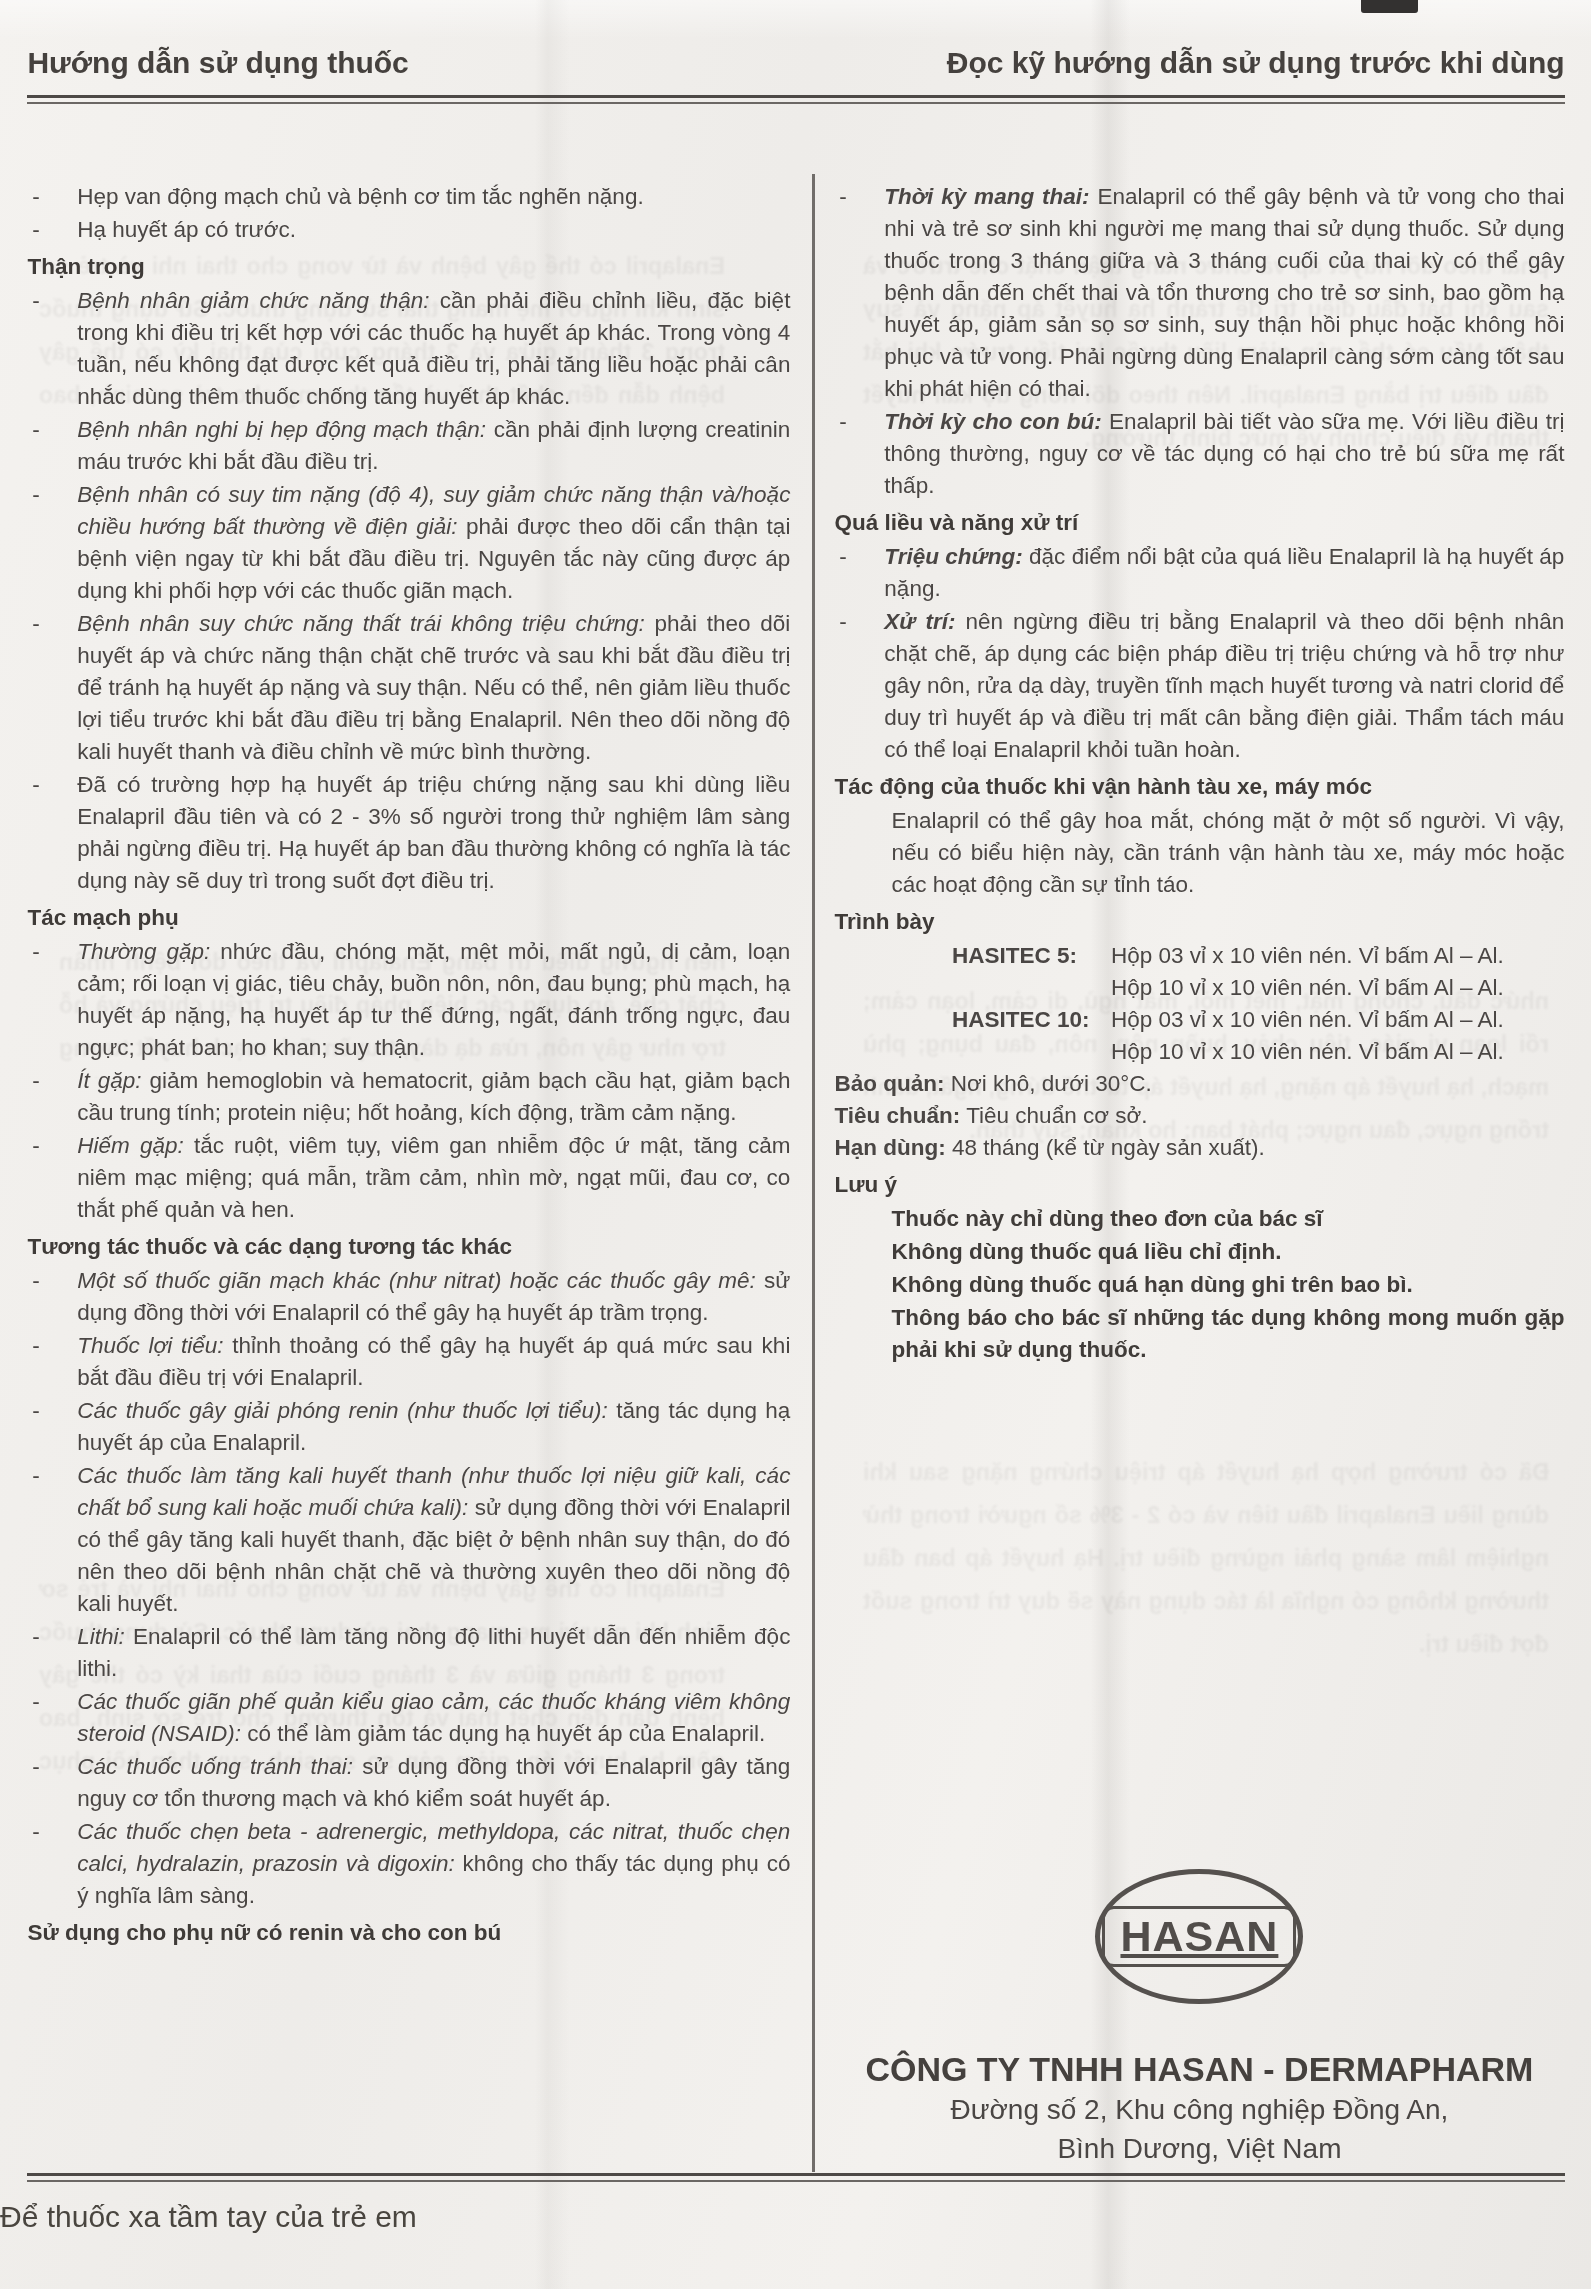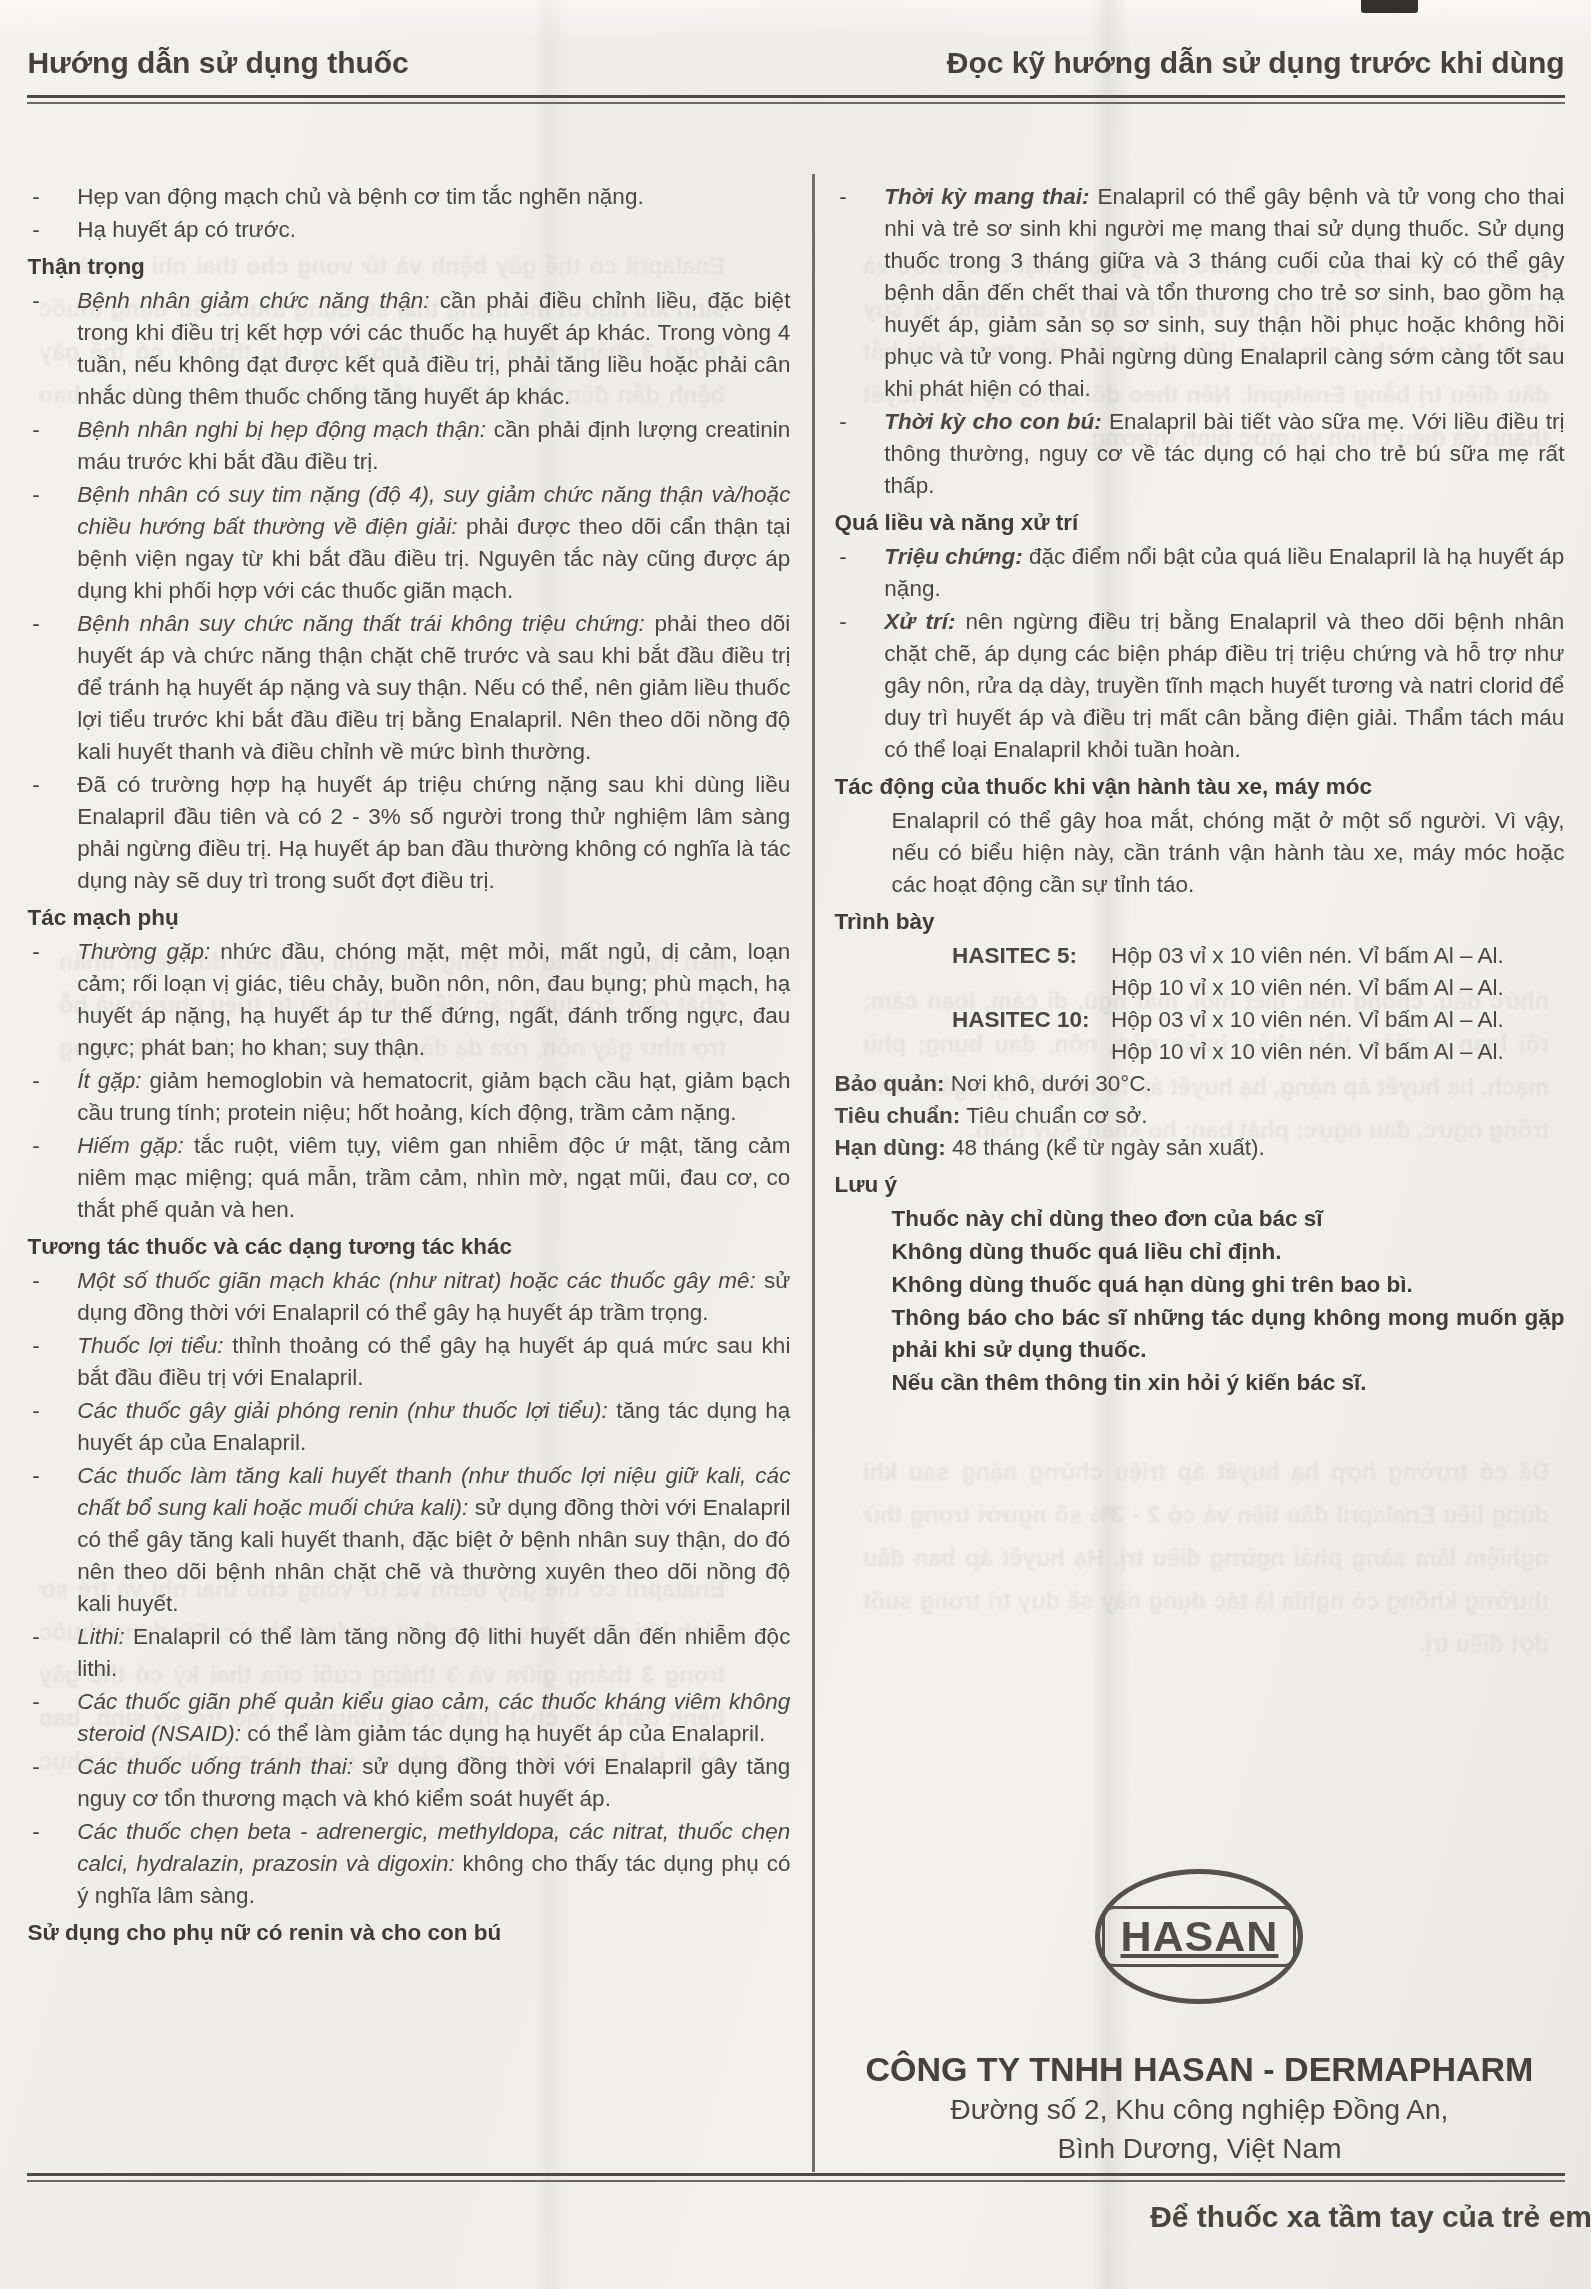--- a/index.html
+++ b/index.html
@@ -38,22 +38,22 @@
   .plabel{flex:none;width:159px;font-weight:bold;}
   .lab .llabel{font-weight:bold;}
   .note{font-weight:bold;padding-left:57px;text-align:justify;margin:1px 0;color:#403c39;}
   .company{position:absolute;left:0;right:0;bottom:3.9px;text-align:center;}
   .logo{width:198px;height:125px;border:5.9px solid #55514e;border-radius:50%;
         margin:0 auto;display:flex;align-items:center;justify-content:center;}
   .logo-inner{border:3.9px solid #55514e;border-radius:11.8px;padding:2px 15px;
         font-size:43px;font-weight:bold;letter-spacing:1px;color:#514d4a;line-height:51px;text-decoration:underline;}
   .company-name{font-size:34px;line-height:41px;font-weight:bold;color:#45413e;margin-top:45px;}
   .company-addr{font-size:28px;line-height:39px;color:#4a4644;}
-  .footer-text{position:absolute;top:2201px;left:0;right:0;text-align:right;
-        font-size:30px;font-weight:bold;color:#49453f;}
+  .footer-text{position:absolute;top:2201px;left:0;right:0;text-align:left;
+        font-size:30px;font-weight:normal;color:#49453f;}
   .ghost{position:absolute;transform:scaleX(-1);opacity:0.065;filter:blur(1.1px);
         font-weight:bold;text-align:justify;overflow:hidden;pointer-events:none;line-height:43px;font-size:23.5px;}
 </style>
 </head>
 <body>
 
 <div class="page">
 
   <div class="corner-mark"></div>
 
@@ -189,21 +189,20 @@
             <span>Hộp 10 vỉ x 10 viên nén. Vỉ bấm Al – Al.</span>
           </div>
           <div class="lab"><span class="llabel">Bảo quản:</span><span> Nơi khô, dưới 30°C.</span></div>
           <div class="lab"><span class="llabel">Tiêu chuẩn:</span><span> Tiêu chuẩn cơ sở.</span></div>
           <div class="lab"><span class="llabel">Hạn dùng:</span><span> 48 tháng (kể từ ngày sản xuất).</span></div>
           <div class="sec-h">Lưu ý</div>
           <div class="note">Thuốc này chỉ dùng theo đơn của bác sĩ</div>
           <div class="note">Không dùng thuốc quá liều chỉ định.</div>
           <div class="note">Không dùng thuốc quá hạn dùng ghi trên bao bì.</div>
           <div class="note">Thông báo cho bác sĩ những tác dụng không mong muốn gặp phải khi sử dụng thuốc.</div>
-          <div class="note">Nếu cần thêm thông tin xin hỏi ý kiến bác sĩ.</div>
         </div>
       <div class="company">
         <div class="logo">
           <div class="logo-inner">HASAN</div>
         </div>
         <div class="company-name">CÔNG TY TNHH HASAN - DERMAPHARM</div>
         <div class="company-addr">Đường số 2, Khu công nghiệp Đồng An,</div>
         <div class="company-addr">Bình Dương, Việt Nam</div>
       </div>
     </div>

